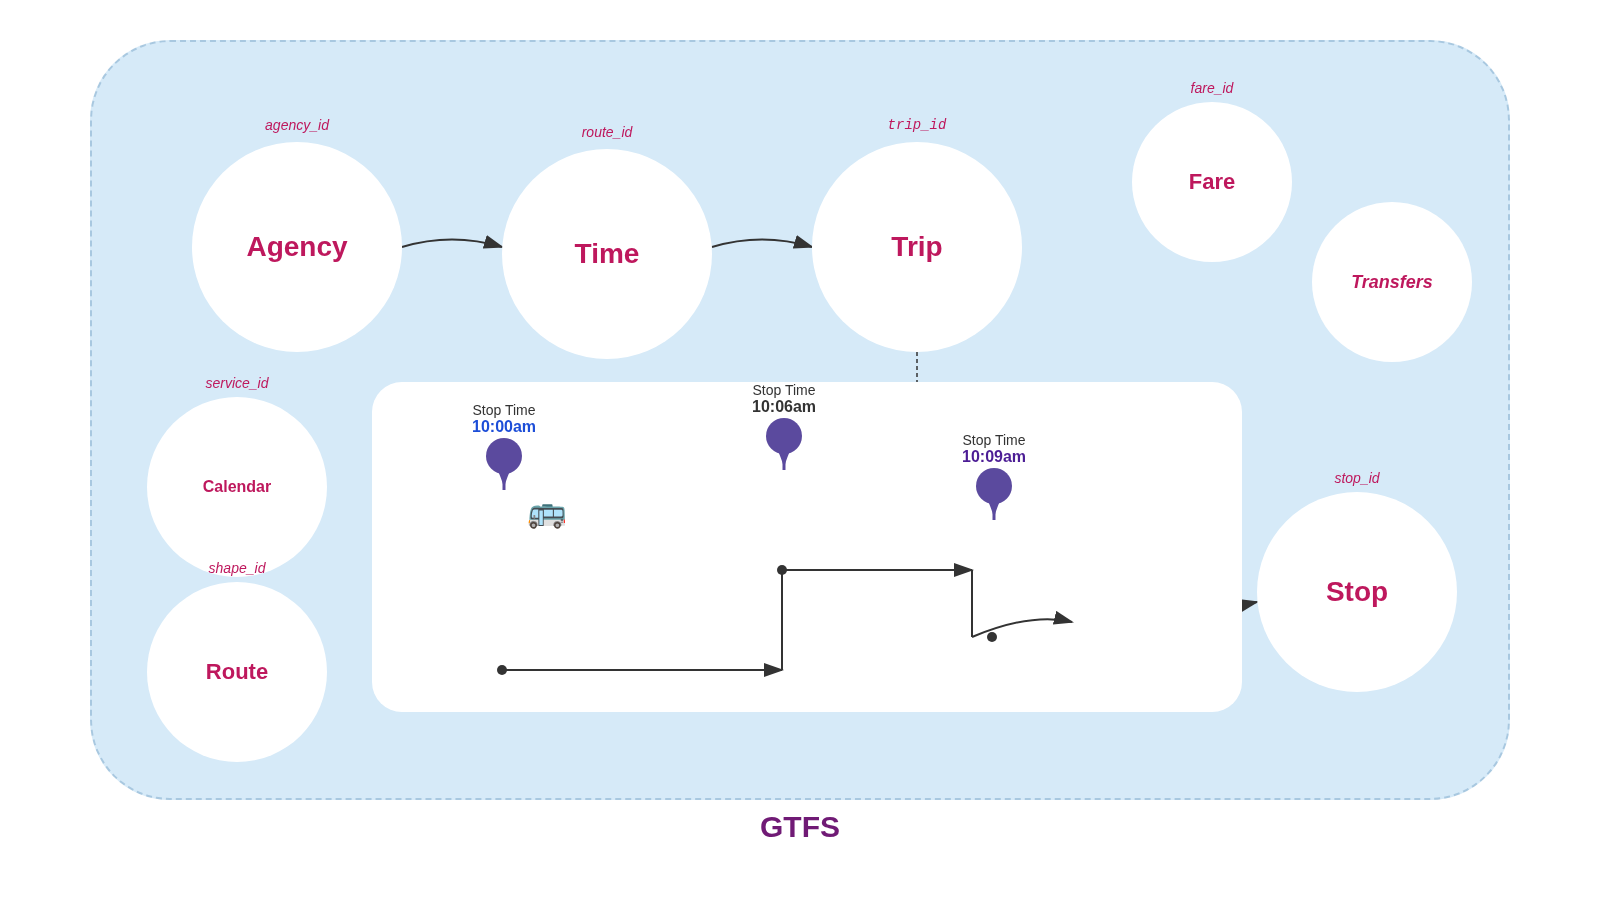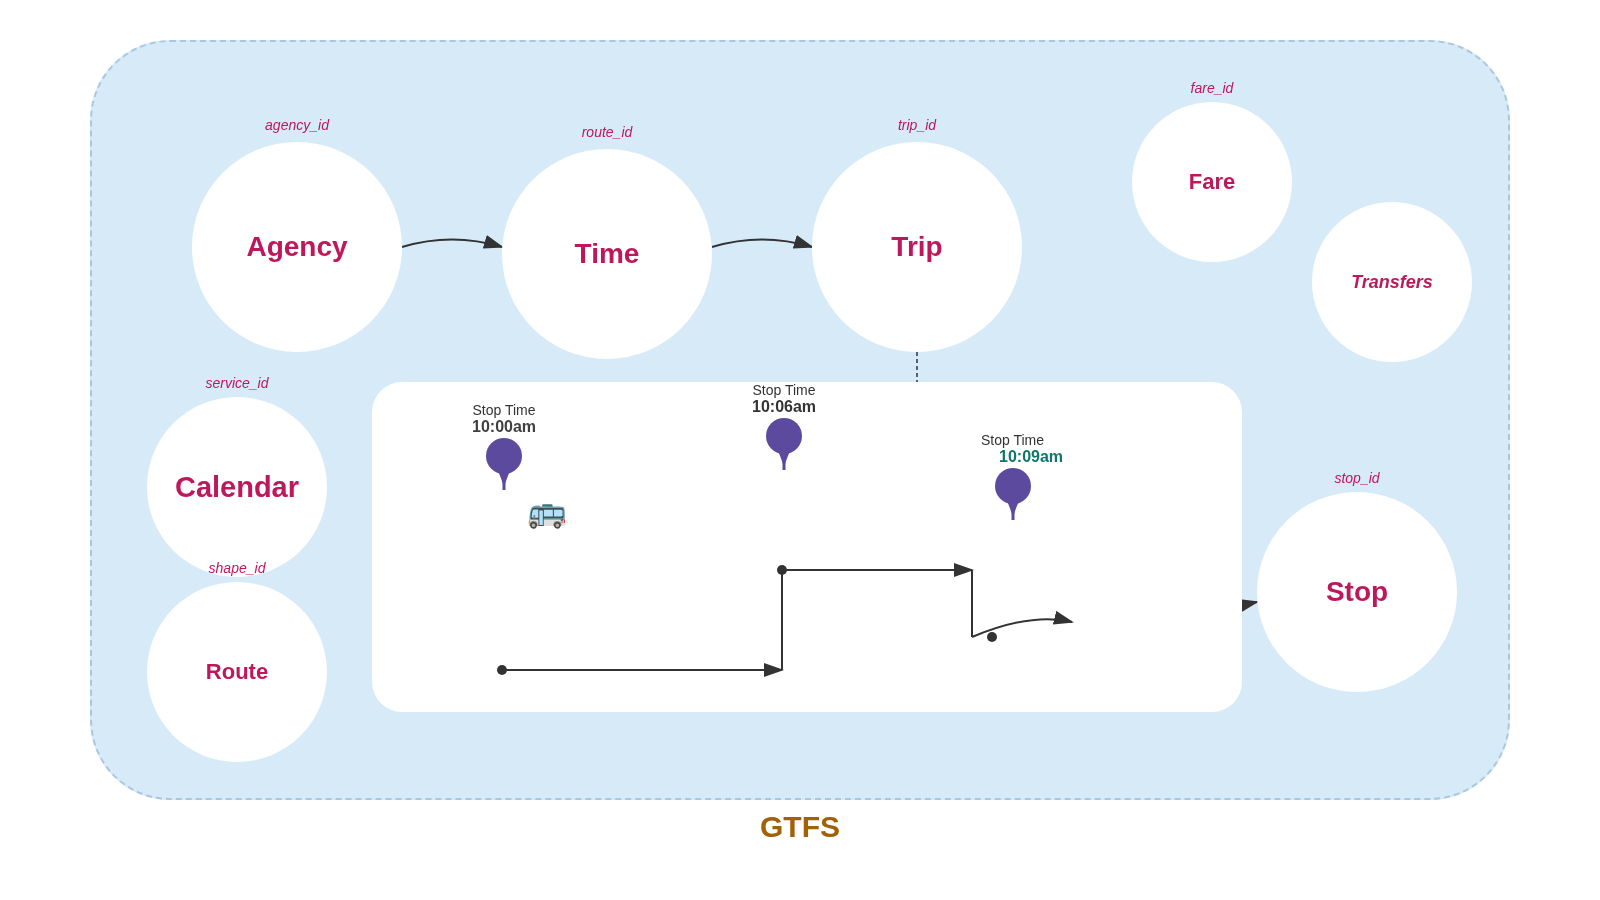--- a/index.html
+++ b/index.html
@@ -67,21 +67,21 @@
       width: 210px; height: 210px;
       left: 410px; top: 107px;
     }
     .route-id { top: -25px; left: 50%; transform: translateX(-50%); }
 
     
     .trip-circle {
       width: 210px; height: 210px;
       left: 720px; top: 100px;
     }
-    .trip-id { top: -25px; left: 50%; transform: translateX(-50%); }
+    .trip-id { top: -25px; left: 50%; transform: translateX(-50%); font-family: Liberation Mono, monospace; }
 
     
     .fare-circle {
       width: 160px; height: 160px;
       left: 1040px; top: 60px;
     }
     .fare-id { top: -22px; left: 50%; transform: translateX(-50%); }
 
     
     .transfers-circle {
@@ -127,21 +127,21 @@
       top: 0; left: 0;
       width: 100%; height: 100%;
       pointer-events: none;
       overflow: visible;
     }
 
     
     .gtfs-label {
       font-size: 30px;
       font-weight: bold;
-      color: #a16207;
+      color: #701a75;
       margin-top: 12px;
     }
   </style>
 </head>
 <body>
 
 <div class="diagram-wrapper">
   <div class="main-container">
 
     <svg class="arrow-svg">
@@ -194,38 +194,38 @@
       <span class="entity-id fare-id">fare_id</span>
       <span class="entity-label" style="font-size:22px;">Fare</span>
     </div>
 
     <div class="entity-circle transfers-circle">
       <span class="entity-label" style="font-size:18px;">Transfers</span>
     </div>
 
     <div class="entity-circle calendar-circle">
       <span class="entity-id calendar-id">service_id</span>
-      <span class="entity-label" style="font-size:29px;">Calendar</span>
+      <span class="entity-label" style="font-size:16px;">Calendar</span>
     </div>
 
     <div class="entity-circle shapes-circle">
       <span class="entity-id shapes-id">shape_id</span>
       <span class="entity-label" style="font-size:22px;">Route</span>
     </div>
 
     <div class="entity-circle stop-circle">
       <span class="entity-id stop-id">stop_id</span>
       <span class="entity-label" style="font-size:28px;">Stop</span>
     </div>
 
     <div class="inner-panel">
 
       <div style="position:absolute; left:100px; top:20px; display:flex; flex-direction:column; align-items:center;">
         <span style="font-size:14px; color:#333;">Stop Time</span>
-        <span style="font-size:16px; font-weight:bold; color:#404040;">10:00am</span>
+        <span style="font-size:16px; font-weight:bold; color:#1d4ed8;">10:00am</span>
 
         <svg width="40" height="55" viewBox="0 0 40 55">
           <ellipse cx="20" cy="20" rx="18" ry="18" fill="#5b4a9e"></ellipse>
           <path d="M20 38 L20 54" stroke="#5b4a9e" stroke-width="3"></path>
           <path d="M11 28 Q20 48 20 54 Q20 48 29 28" fill="#5b4a9e"></path>
         </svg>
       </div>
 
       <div style="position:absolute; left:155px; top:110px; font-size:32px;">🚌</div>
 
@@ -234,21 +234,21 @@
         <span style="font-size:16px; font-weight:bold; color:#333;">10:06am</span>
         <svg width="40" height="55" viewBox="0 0 40 55">
           <ellipse cx="20" cy="20" rx="18" ry="18" fill="#5b4a9e"></ellipse>
           <path d="M20 38 L20 54" stroke="#5b4a9e" stroke-width="3"></path>
           <path d="M11 28 Q20 48 20 54 Q20 48 29 28" fill="#5b4a9e"></path>
         </svg>
       </div>
 
       <div style="position:absolute; left:590px; top:50px; display:flex; flex-direction:column; align-items:center;">
         <span style="font-size:14px; color:#333;">Stop Time</span>
-        <span style="font-size:16px; font-weight:bold; color:#0f766e;margin-left:37px;">10:09am</span>
+        <span style="font-size:16px; font-weight:bold; color:#4c1d95;">10:09am</span>
         <svg width="40" height="55" viewBox="0 0 40 55">
           <ellipse cx="20" cy="20" rx="18" ry="18" fill="#5b4a9e"></ellipse>
           <path d="M20 38 L20 54" stroke="#5b4a9e" stroke-width="3"></path>
           <path d="M11 28 Q20 48 20 54 Q20 48 29 28" fill="#5b4a9e"></path>
         </svg>
       </div>
 
       <svg style="position:absolute;top:0;left:0;width:100%;height:100%;overflow:visible;">
         <defs>
           <marker id="arr2" markerWidth="10" markerHeight="7" refX="9" refY="3.5" orient="auto">

